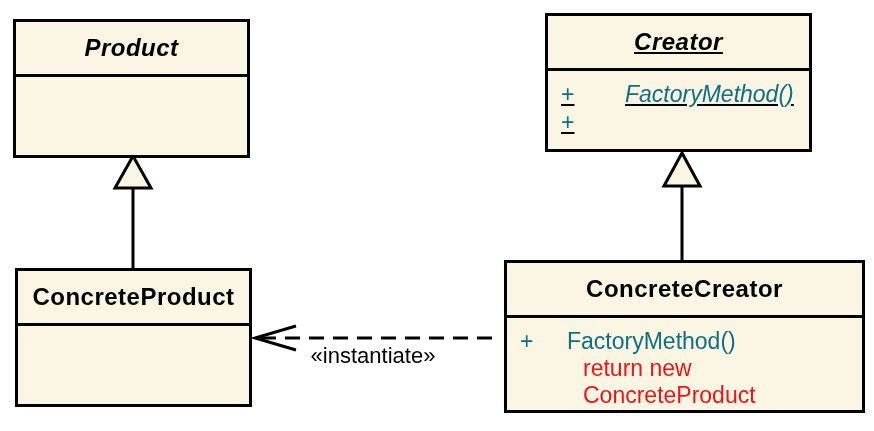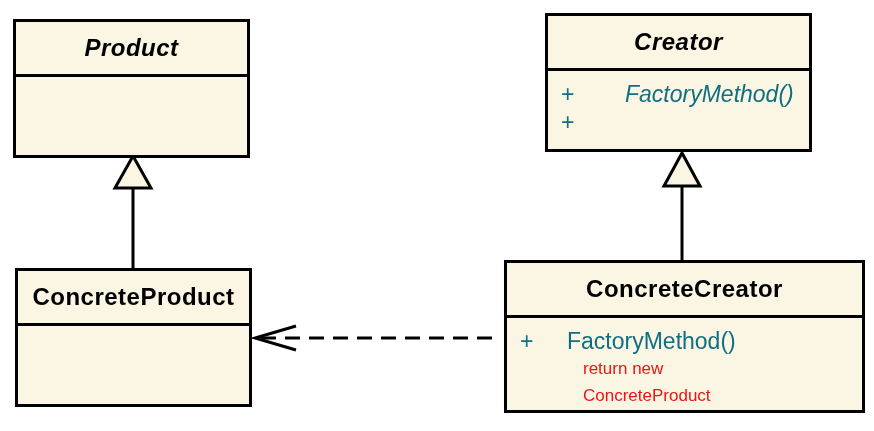--- a/index.html
+++ b/index.html
@@ -39,21 +39,21 @@
     font-size: 23px;
     color: var(--method-text, #0E6F80);
     padding-left: 13px;
     white-space: nowrap;
   }
   .vis { width: 47px; flex: none; }
   .creator-box .vis { width: 64px; }
 
   .note-line {
     line-height: 27px;
-    font-size: 17px;
+    font-size: 23px;
     color: var(--note-text, #EE1414);
     padding-left: 76px;
     white-space: nowrap;
   }
 
   .instantiate-label {
     position: absolute;
     left: 282px;
     top: 343px;
     width: 182px;
@@ -83,21 +83,21 @@
 
     <line class="dashed-line" x1="492" y1="338" x2="260" y2="338"></line>
     <polyline class="open-arrowhead" points="296,326 255,338 296,350"></polyline>
   </svg>
 
   <div class="class-box" style="left:13px; top:19px; width:237px; height:139px;">
     <div class="class-title italic">Product</div>
     <div class="class-body"></div>
   </div>
 
-  <div class="class-box creator-box" style="left:545px; top:13px; width:267px; height:139px;">
+  <div class="class-box creator-box" style="left:545px; top:13px; width:267px; height:139px;text-decoration:underline;">
     <div class="class-title italic">Creator</div>
     <div class="class-body">
       <div class="method-row">
         <span class="vis">+</span>
         <span class="italic">FactoryMethod()</span>
       </div>
       <div class="method-row">
         <span class="vis">+</span>
       </div>
     </div>
@@ -113,14 +113,15 @@
     <div class="class-body">
       <div class="method-row">
         <span class="vis">+</span>
         <span>FactoryMethod()</span>
       </div>
       <div class="note-line">return new</div>
       <div class="note-line">ConcreteProduct</div>
     </div>
   </div>
 
+  <div class="instantiate-label">«instantiate»</div>
 
 </div>
 
 </body></html>

